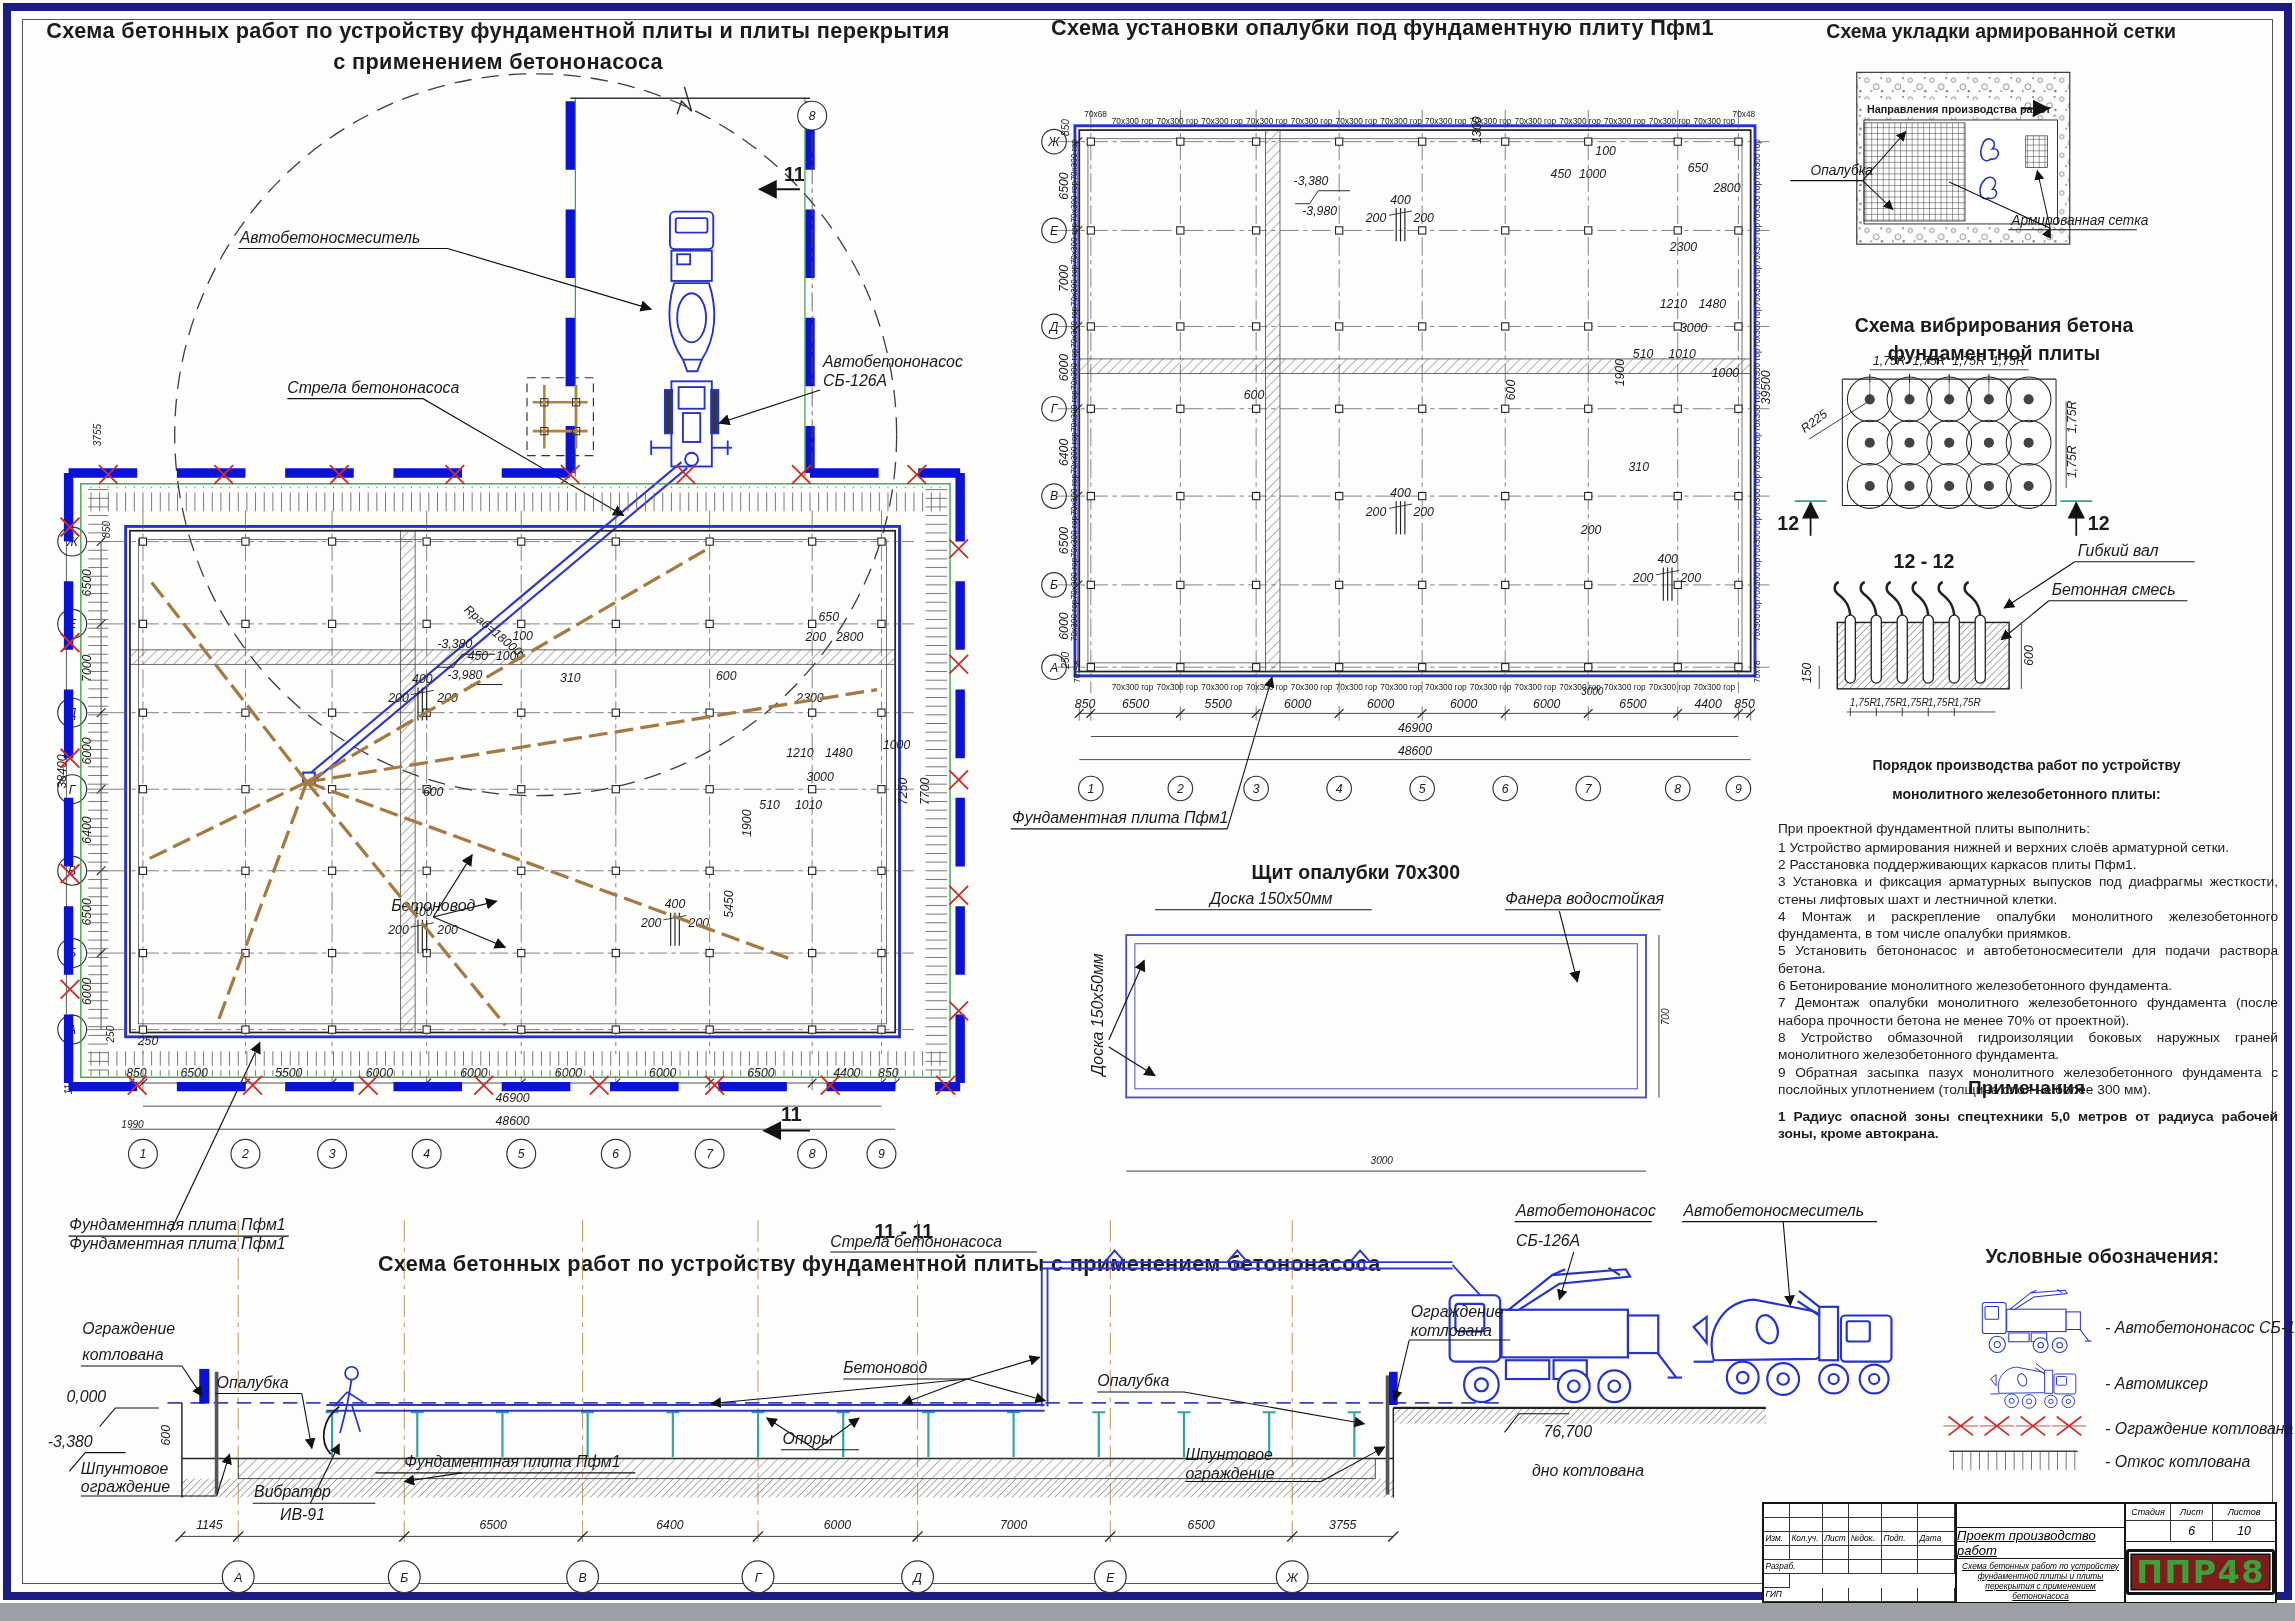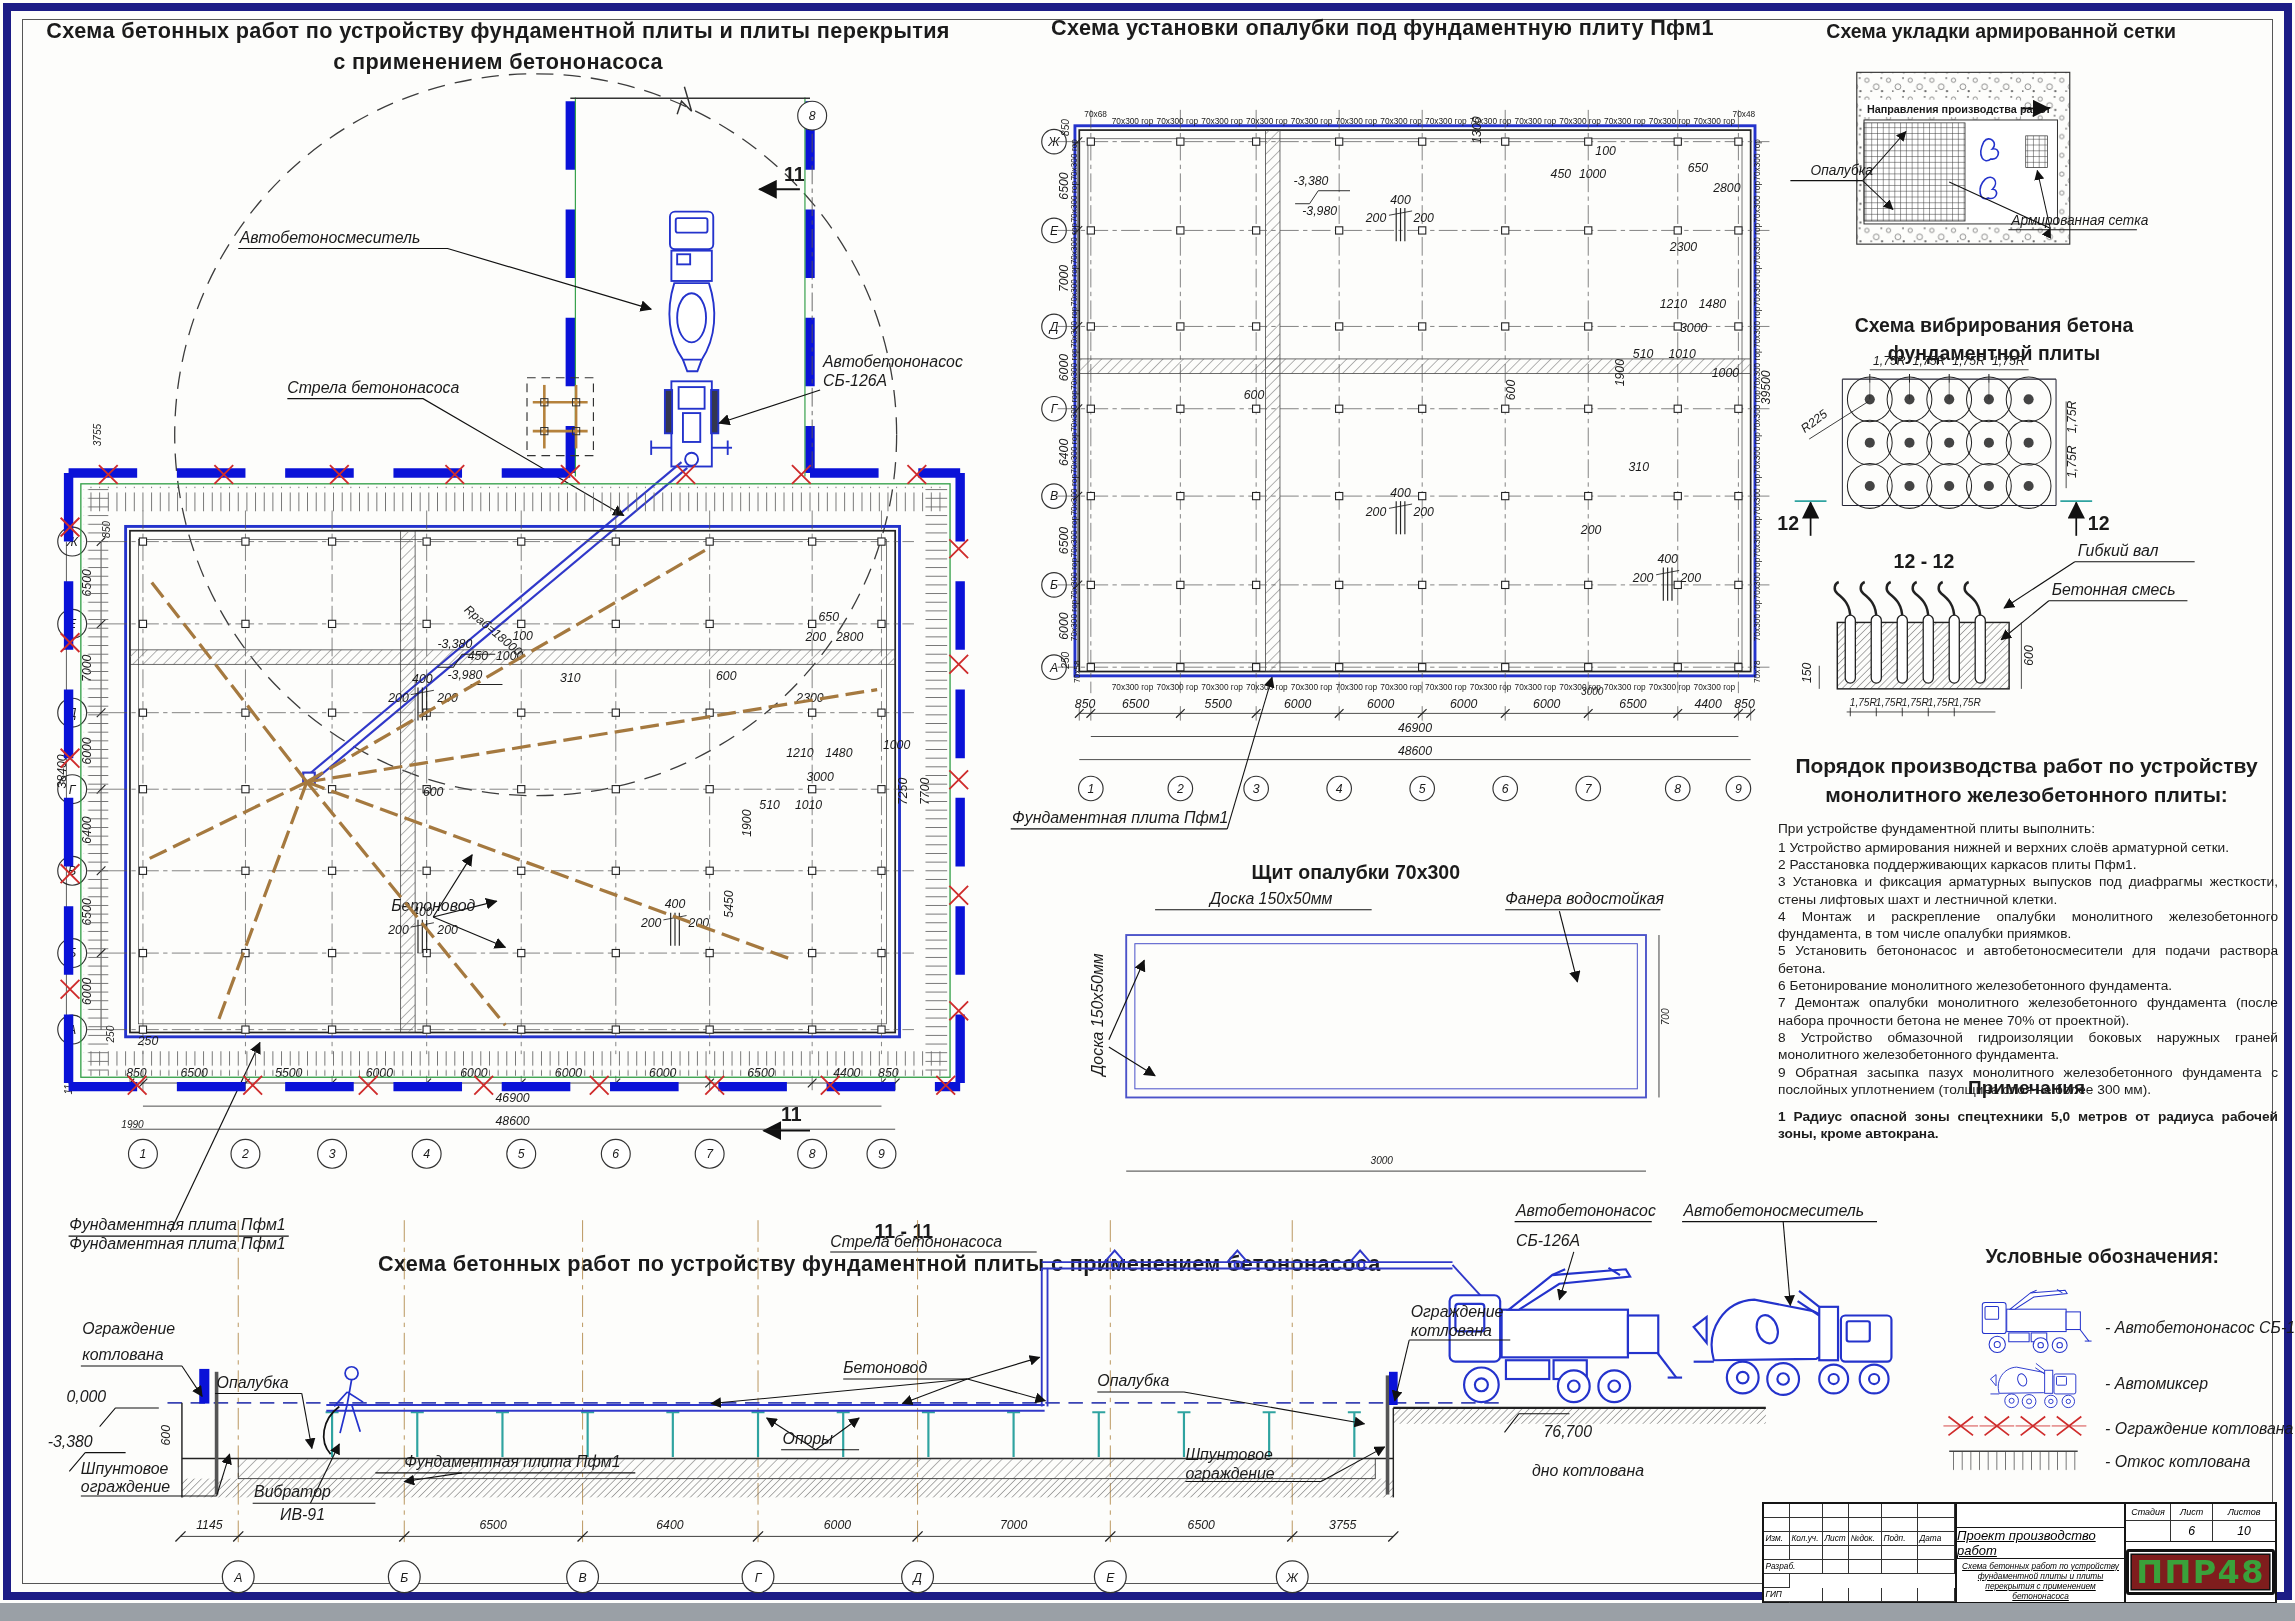--- a/index.html
+++ b/index.html
@@ -10,21 +10,21 @@
   text{fill:#1b1b1b;font-family:"Liberation Sans",sans-serif;}
   .tt{font-size:30px;font-weight:600;letter-spacing:.5px;}
   .tt2{font-size:27px;font-weight:600;}
   .t{font-size:22px;font-style:italic;}
   .ts{font-size:19px;font-style:italic;}
   .d{font-size:17px;font-style:italic;}
   .ds{font-size:14px;font-style:italic;}
   .e{font-size:11.5px;}
   .sec{font-size:27px;font-weight:700;}
   .html-block{position:absolute;color:#1b1b1b;}
-  .wo-head{font-size:21px;font-weight:600;text-align:center;line-height:29px;}
+  .wo-head{font-size:14px;font-weight:600;text-align:center;line-height:29px;}
   .wo-text{font-size:13.7px;line-height:17.3px;text-align:justify;}
   .wo-text .item{margin:0;}
   .note-head{font-size:19px;font-weight:600;text-align:center;}
   
   .tb{position:absolute;left:1762px;top:1502px;width:515px;height:102px;border:2.2px solid #151515;display:flex;background:#fff;box-sizing:border-box;}
   .tb *{box-sizing:border-box;}
   .tb-left{width:194px;border-right:2.2px solid #151515;display:grid;grid-template-columns:26px 33px 26px 33px 36px 37px;grid-auto-rows:14px;}
   .tb-left div{border-right:0.7px solid #333;border-bottom:0.7px solid #333;font-size:8.3px;font-style:italic;padding:1.4px 0.7px 0 1.4px;overflow:hidden;white-space:nowrap;}
   .tb-mid{width:185px;border-right:2.2px solid #151515;display:flex;flex-direction:column;text-decoration:underline;}
   .tb-mid .c1{height:26px;border-bottom:1.4px solid #151515;}
@@ -1101,21 +1101,21 @@
           <text x="1402" y="1140" class="t">Фундаментная плита Пфм1</text>
         </g>
       </g>
   </svg>
 
   <div class="html-block wo-head" style="left:1778px;top:751px;width:497px;">
     <div>Порядок производства работ по устройству</div>
     <div>монолитного железобетонного плиты:</div>
   </div>
   <div class="html-block wo-text" style="left:1778px;top:820px;width:500px;">
-    <p class="item" style="margin:0 0 1.4px 0;">При устройстве фундаментной плиты выполнить:</p>
+    <p class="item" style="margin:0 0 1.4px 0;">При проектной фундаментной плиты выполнить:</p>
     <div id="wo-items">
         <p class="item">1 Устройство армирования нижней и верхних слоёв арматурной сетки.</p>
         <p class="item">2 Расстановка поддерживающих каркасов плиты Пфм1.</p>
         <p class="item">3 Установка и фиксация арматурных выпусков под диафрагмы жесткости, стены лифтовых шахт и лестничной клетки.</p>
         <p class="item">4 Монтаж и раскрепление опалубки монолитного железобетонного фундамента, в том числе опалубки приямков.</p>
         <p class="item">5 Установить бетононасос и автобетоносмесители для подачи раствора бетона.</p>
         <p class="item">6 Бетонирование монолитного железобетонного фундамента.</p>
         <p class="item">7 Демонтаж опалубки монолитного железобетонного фундамента (после набора прочности бетона не менее 70% от проектной).</p>
         <p class="item">8 Устройство обмазочной гидроизоляции боковых наружных граней монолитного железобетонного фундамента.</p>
         <p class="item">9 Обратная засыпка пазух монолитного железобетонного фундамента с послойных уплотнением (толщина слоя не более 300 мм).</p>

